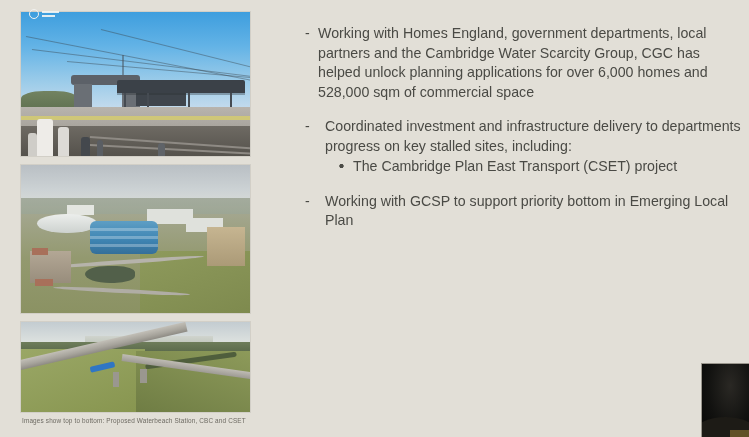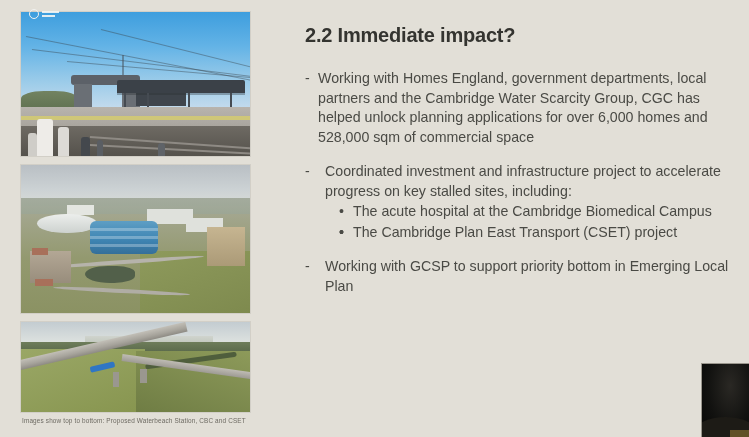--- a/index.html
+++ b/index.html
@@ -453,38 +453,36 @@
     <span class="wordmark">
       <i></i>
         <i></i>
     </span>
   </div>
 
   <div id="image-caption">Images show top to bottom: Proposed Waterbeach Station, CBC and CSET</div>
 
   <div id="content-column">
 
-    <h1 id="slide-title">2.2 Immediate impact?</h1>
 
     <div class="block">
       <div class="lead-row">
         <span class="dash">-</span>
         <span class="lead-text">Working with Homes England, government departments, local partners and the Cambridge Water Scarcity Group, CGC has helped unlock planning applications for over 6,000 homes and 528,000 sqm of commercial space</span>
       </div>
     </div>
 
     <div class="block">
       <div class="lead-row">
         <span class="dash dash-wide">-</span>
-        <span class="lead-text">Coordinated investment and infrastructure project to accelerate progress on key stalled sites, including:</span>
+        <span class="lead-text">Coordinated investment and infrastructure delivery to departments progress on key stalled sites, including:</span>
       </div>
       <ul class="sub-list">
         <li>
           <span class="bullet-dot">•</span>
-          <span>The acute hospital at the Cambridge Biomedical Campus</span>
         </li>
         <li>
           <span class="bullet-dot">•</span>
         </li>
         <li>
           <span class="bullet-dot">•</span>
           <span>The Cambridge Plan East Transport (CSET) project</span>
         </li>
       </ul>
     </div>

